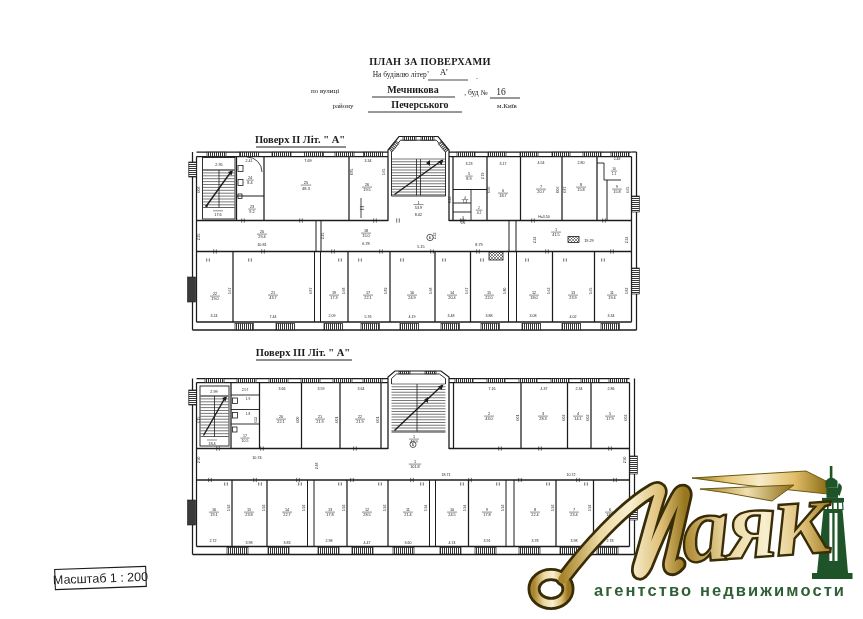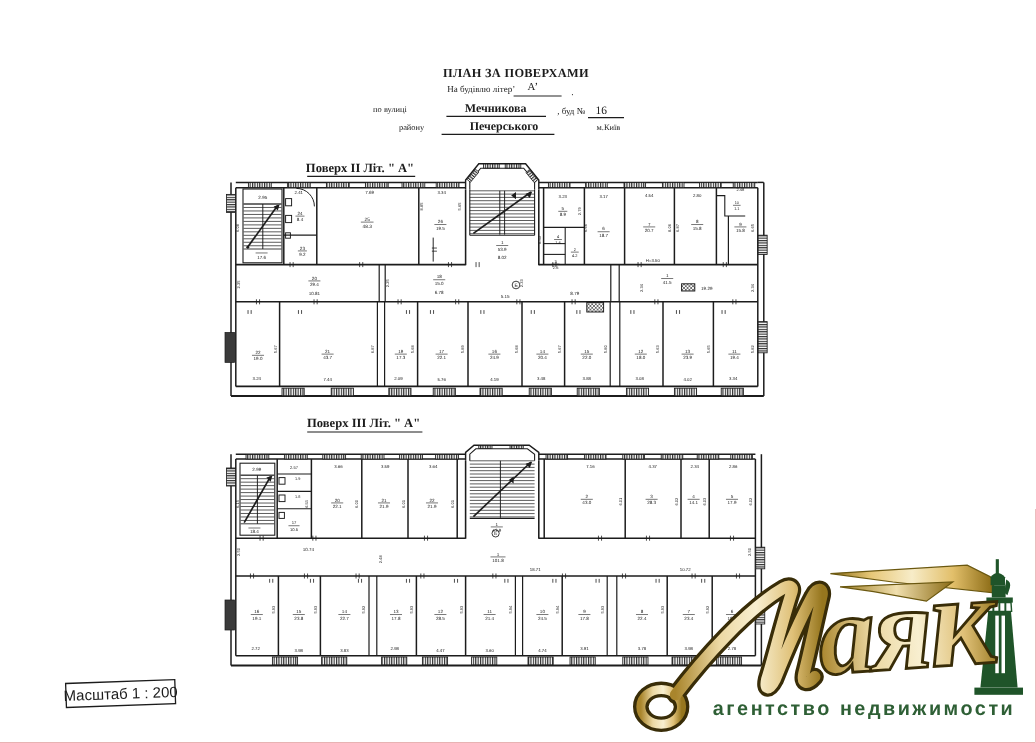--- a/index.html
+++ b/index.html
@@ -1,15 +1,15 @@
 <!DOCTYPE html>
 <html><head><meta charset="utf-8"><title>План за поверхами</title>
 <style>
 html,body{margin:0;padding:0;background:#ffffff;}
-#page{position:relative;width:863px;height:619px;background:#b91c1c;overflow:hidden;}
+#page{position:relative;width:863px;height:619px;background:#f97316;overflow:hidden;}
 </style></head>
 <body>
 <div id="page">
 <svg width="863" height="619" viewBox="0 0 863 619" xmlns="http://www.w3.org/2000/svg">
 <defs>
 <pattern id="hv" width="2.0" height="6" patternUnits="userSpaceOnUse">
 <rect width="2.0" height="6" fill="white"></rect>
           <line x1="0.5" y1="0" x2="0.5" y2="6" stroke="#111" stroke-width="0.85"></line>
 </pattern>
 <pattern id="hh" width="8" height="2.0" patternUnits="userSpaceOnUse">

